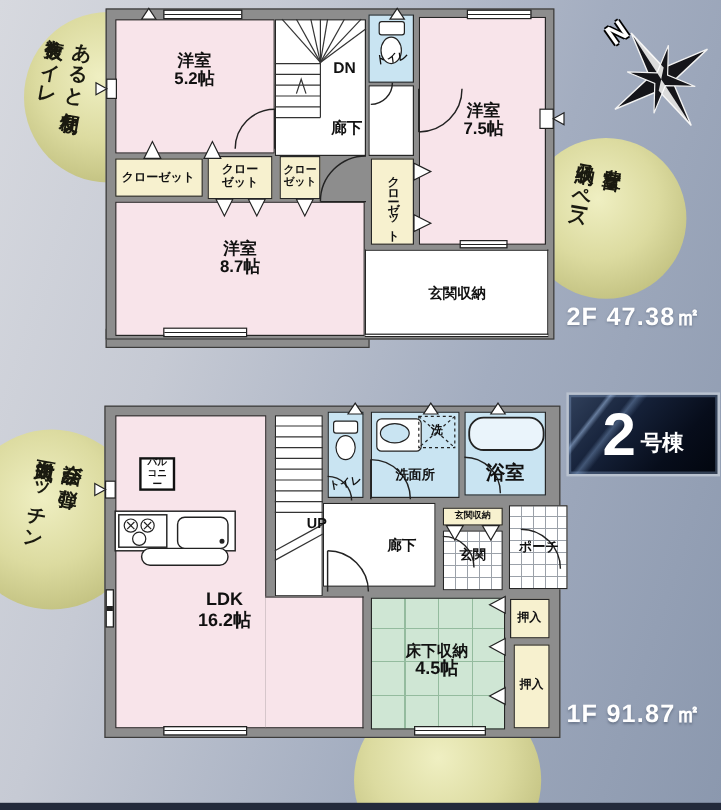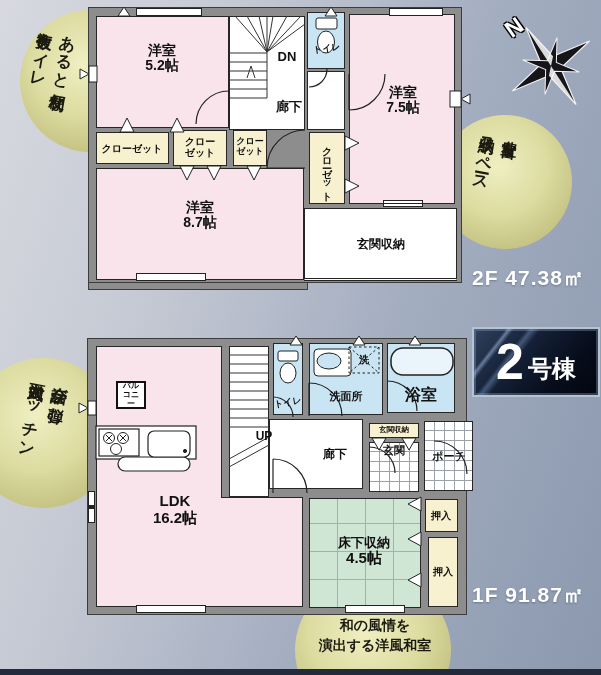--- a/index.html
+++ b/index.html
@@ -36,21 +36,21 @@
   .area-label{position:absolute;color:#fff;font-weight:bold;font-size:21px;letter-spacing:1px;z-index:3;
     text-shadow:0 1px 2px rgba(30,40,60,.35);}
   #badge{position:absolute;left:472px;top:327px;width:128px;height:70px;box-sizing:border-box;
     border:2px solid #b9c2cf;z-index:3;
     background:linear-gradient(132deg,#31415c 0%,#16223a 35%,#070d1b 70%,#02060e 100%);
     box-shadow:inset 0 0 0 2px rgba(140,170,210,.35);display:flex;align-items:center;justify-content:center;}
   #badge .streak{position:absolute;left:0;top:0;right:0;bottom:0;
     background:linear-gradient(128deg,transparent 18%,rgba(170,200,240,.5) 20%,transparent 23%,
       transparent 30%,rgba(150,185,230,.35) 33%,transparent 38%);}
   #badge .num{font-size:50px;font-weight:bold;color:#fff;line-height:1;position:relative;}
-  #badge .suf{font-size:24px;font-weight:bold;color:#fff;line-height:1;margin:14px 0 0 4px;position:relative;font-family:Liberation Serif, serif;}
+  #badge .suf{font-size:18px;font-weight:bold;color:#fff;line-height:1;margin:14px 0 0 4px;position:relative;font-family:Liberation Serif, serif;}
   #compass-n{position:absolute;left:506px;top:14px;font-size:23px;font-weight:bold;color:#fff;z-index:3;
     transform:rotate(-35deg);
     text-shadow:1.5px 0 0 #000,-1.5px 0 0 #000,0 1.5px 0 #000,0 -1.5px 0 #000;}
   #bottom-bar{position:absolute;left:0;top:669px;width:601px;height:6px;background:#232a3b;z-index:6;}
   .extra-wall{position:absolute;background:#8d8d8d;border:1px solid #3c3c3c;z-index:1;}
 </style>
 </head>
 <body>
 
 <div id="stage">
@@ -240,32 +240,32 @@
           <polygon points="333,193 333,207 320,200"></polygon>
         <polygon points="333,234 333,248 320,241"></polygon>
         <polygon points="202,6 214,6 208,-3"></polygon>
           <polygon points="265,6 277,6 271,-3"></polygon>
         <polygon points="321,6 333,6 327,-3"></polygon>
         <rect x="0" y="62" width="8" height="14"></rect>
           <polygon points="0,69 -9,64 -9,74"></polygon>
       </g>
     </svg>
 
-    <div class="lbl" style="left:87px;top:170px;font-size:15px;">
+    <div class="lbl" style="left:99px;top:170px;font-size:15px;">
       <span style="display:block">LDK</span>
       <span style="display:block">16.2帖</span>
     </div>
     <div class="lbl" style="left:176px;top:98px;font-size:12px;">UP</div>
     <div class="lbl" style="left:200px;top:64px;font-size:9px;transform:translate(-50%,-50%) rotate(-10deg);">トイレ</div>
     <div class="lbl" style="left:258px;top:57px;font-size:11px;">洗面所</div>
     <div class="lbl" style="left:276px;top:20px;font-size:10px;">洗</div>
     <div class="lbl" style="left:333px;top:56px;font-size:16px;">浴室</div>
     <div class="lbl" style="left:247px;top:116px;font-size:12px;">廊下</div>
     <div class="lbl" style="left:306px;top:91px;font-size:7.5px;">玄関収納</div>
-    <div class="lbl" style="left:306px;top:112px;font-size:11px;font-family:Liberation Mono, monospace;">玄関</div>
+    <div class="lbl" style="left:306px;top:124px;font-size:11px;">玄関</div>
     <div class="lbl" style="left:361px;top:117px;font-size:11px;">ポーチ</div>
     <div class="lbl" style="left:276px;top:212px;font-size:13px;">
       <span style="display:block">床下収納</span>
       <span style="display:block;font-size:15px;">4.5帖</span>
     </div>
     <div class="lbl" style="left:353px;top:176px;font-size:10px;">押入</div>
     <div class="lbl" style="left:355px;top:232px;font-size:10px;">押入</div>
     <div class="lbl wrap" style="left:43px;top:56px;font-size:8px;width:20px;">バルコニー</div>
   </div>
 
@@ -274,26 +274,22 @@
       <span>複数トイレ</span>
   </div>
   <div class="callout-v" style="left:474px;top:126px;transform:rotate(10deg);">
     <span>豊富な</span>
       <span>収納スペース</span>
   </div>
   <div class="callout-v" style="left:22px;top:372px;transform:rotate(10deg);">
     <span>会話が弾む</span>
       <span>対面式キッチン</span>
   </div>
-  <div class="callout-h" style="left:287px;top:616px;width:176px;">
-    <span style="display:block">和の風情を</span>
-    <span style="display:block">演出する洋風和室</span>
-  </div>
-
-  <div class="area-label" style="left:472px;top:264px;">2F 47.38㎡</div>
+
+  <div class="area-label" style="left:472px;top:250px;">2F 47.38㎡</div>
   <div class="area-label" style="left:472px;top:581px;">1F 91.87㎡</div>
 
   <svg style="position:absolute;left:500px;top:8px;z-index:3;overflow:visible;" width="102" height="112" viewBox="0 0 102 112">
     <g transform="rotate(-33 51 58)">
       <path d="M51,12 L58,51 L97,58 L58,65 L51,104 L44,65 L5,58 L44,51 Z" fill="#15151a" stroke="#f2f2f2" stroke-width="1.2"></path>
       <path d="M51,29 L55.5,53.5 L80,58 L55.5,62.5 L51,87 L46.5,62.5 L22,58 L46.5,53.5 Z" transform="rotate(45 51 58)" fill="#15151a" stroke="#f2f2f2" stroke-width="1"></path>
       <path d="M51,12 L58,51 L51,58 Z" fill="#fff" opacity="0.85"></path>
       <path d="M51,104 L44,65 L51,58 Z" fill="#fff" opacity="0.85"></path>
     </g>
   </svg>

